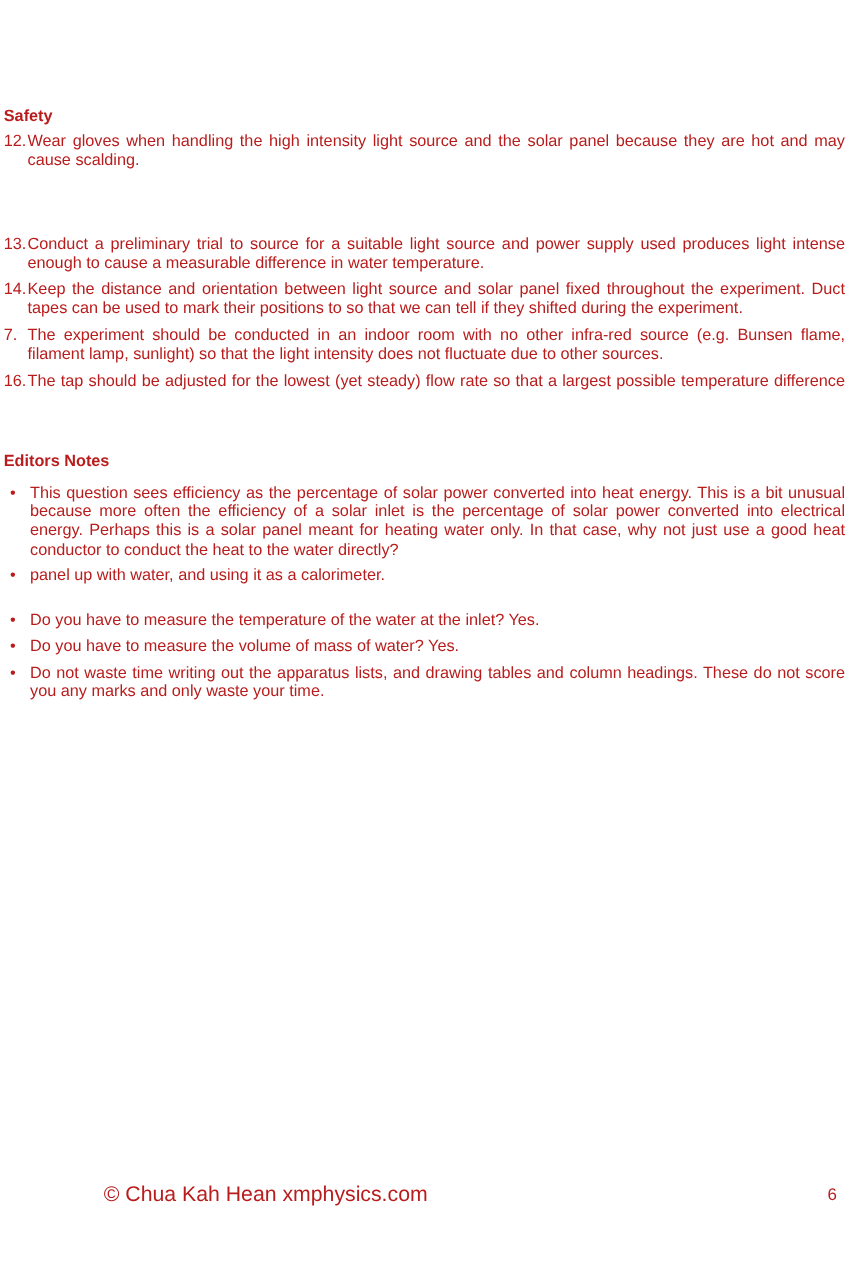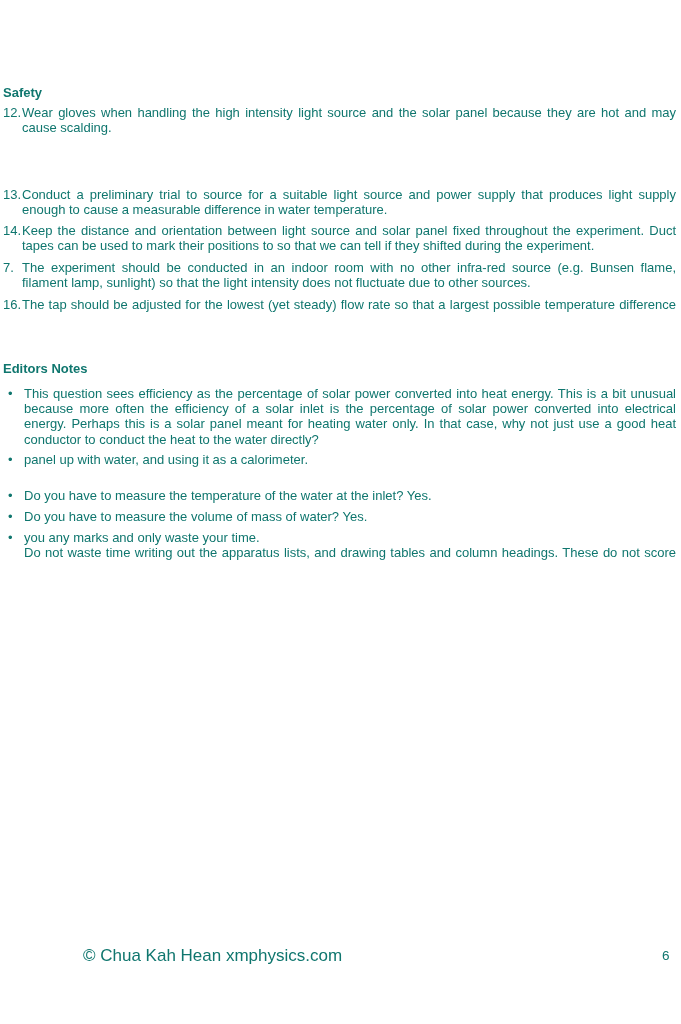--- a/index.html
+++ b/index.html
@@ -5,21 +5,21 @@
   * { margin: 0; padding: 0; box-sizing: border-box; }
   html, body { background: #ffffff; }
   .page {
     position: relative;
     width: 681px;
     height: 1024px;
     background: #ffffff;
     font-family: "Liberation Sans", "DejaVu Sans", sans-serif;
     font-size: 13px;
     line-height: 15.35px;
-    color: #0f766e;
+    color: #b91c1c;
     overflow: hidden;
   }
   .block { position: absolute; left: 3px; width: 673px; }
   .heading { font-size: 13px; font-weight: 700; }
   .item { display: flex; align-items: flex-start; }
   .marker { flex: 0 0 19px; }
   .bullet-item .marker { flex: 0 0 21px; padding-left: 5px; }
   .text { flex: 1 1 auto; min-width: 0; }
   .ln { text-align: left; }
   .jl { text-align: justify; text-align-last: justify; -moz-text-align-last: justify; text-justify: inter-word; }
@@ -44,21 +44,21 @@
     <div class="text">
       <div class="ln jl">Wear gloves when handling the high intensity light source and the solar panel because they are hot and may</div>
       <div class="ln">cause scalding.</div>
     </div>
   </div>
 
 
   <div class="block item" style="top:186.5px">
     <span class="marker">13.</span>
     <div class="text">
-      <div class="ln jl">Conduct a preliminary trial to source for a suitable light source and power supply that produces light supply</div>
+      <div class="ln jl">Conduct a preliminary trial to source for a suitable light source and power supply used produces light intense</div>
       <div class="ln">enough to cause a measurable difference in water temperature.</div>
     </div>
   </div>
 
   <div class="block item" style="top:222.5px">
     <span class="marker">14.</span>
     <div class="text">
       <div class="ln jl">Keep the distance and orientation between light source and solar panel fixed throughout the experiment. Duct</div>
       <div class="ln">tapes can be used to mark their positions to so that we can tell if they shifted during the experiment.</div>
     </div>
@@ -108,21 +108,21 @@
   <div class="block item bullet-item" style="top:508.5px">
     <span class="marker">•</span>
     <div class="text">
       <div class="ln">Do you have to measure the volume of mass of water? Yes.</div>
     </div>
   </div>
 
   <div class="block item bullet-item" style="top:529.5px">
     <span class="marker">•</span>
     <div class="text">
+      <div class="ln jl">Do not waste time writing out the apparatus lists, and drawing tables and column headings. These do not score</div>
       <div class="ln">you any marks and only waste your time.</div>
-      <div class="ln jl">Do not waste time writing out the apparatus lists, and drawing tables and column headings. These do not score</div>
     </div>
   </div>
 
   <div class="footer-copy">© Chua Kah Hean xmphysics.com</div>
   <div class="footer-page">6</div>
 
 </div>
 
 </body></html>

